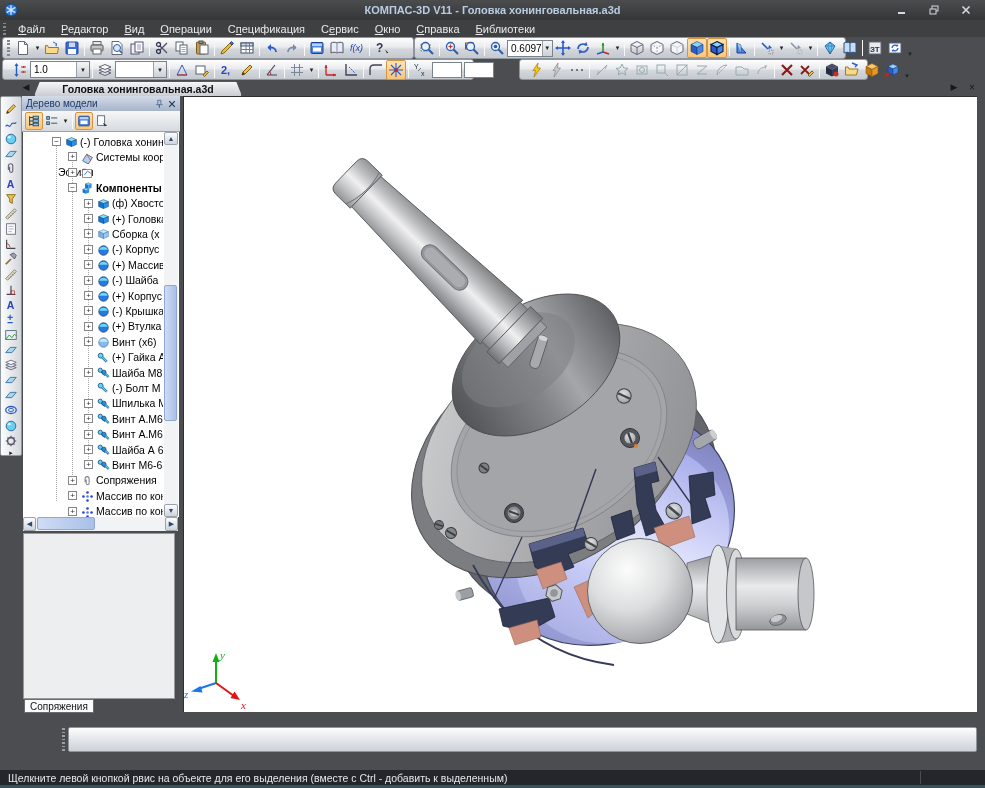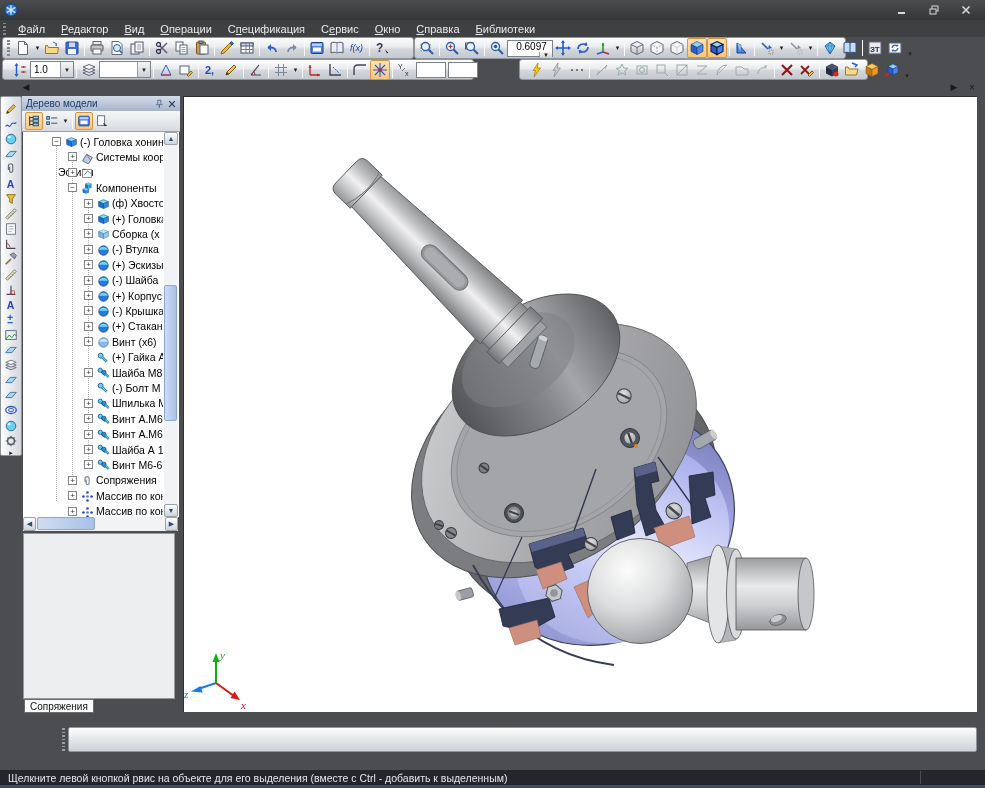--- a/index.html
+++ b/index.html
@@ -62,20 +62,21 @@
 #bottomline{left:0;top:785px;width:985px;height:3px;background:#35525f}
 </style>
 </head>
 <body>
 
 <div id="titlebar" class="abs">
   <svg style="margin-left:4px" width="14" height="14" viewBox="0 0 16 16">
       <circle cx="8" cy="8" r="7" fill="#2878d8" stroke="#14447e"></circle>
       <path d="M8 2.5V13.5M3 5l10 6M13 5L3 11" stroke="#cfe4fa" stroke-width="1.6"></path>
     </svg>
+  <span id="title-text">КОМПАС-3D V11 - Головка хонинговальная.a3d</span>
   <span style="margin-left:auto;display:flex">
     <span class="winbtn">
         <svg width="10" height="10" viewBox="0 0 10 10">
           <rect x="1" y="7" width="7" height="2" fill="#d6dade"></rect>
         </svg>
       </span>
     <span class="winbtn">
         <svg width="10" height="10" viewBox="0 0 10 10">
           <rect x="3" y="1" width="6" height="5" fill="none" stroke="#d6dade"></rect>
           <rect x="1" y="4" width="6" height="5" fill="#3e4042" stroke="#d6dade"></rect>
@@ -248,21 +249,21 @@
       </svg>
     </div>
     <div class="tb-sep"></div>
     <div class="tb-btn">
       <svg viewBox="0 0 16 16">
         <circle cx="6.5" cy="6.5" r="4" fill="#eaf2fe" stroke="#2a5caa" stroke-width="1.3"></circle>
         <path d="M9.5 9.5L14 14" stroke="#2a5caa" stroke-width="2"></path>
         <circle cx="6.5" cy="6.5" r="1.8" fill="#2a5caa"></circle>
       </svg>
     </div>
-    <div class="tb-combo" style="width: 46px; flex-direction: column;">
+    <div class="tb-combo" style="width: 46px;">
       <span>0.6097</span>
       <span class="cc">▼</span>
     </div>
     <div class="tb-btn">
       <svg viewBox="0 0 16 16">
         <path d="M8 1.5v13M1.5 8h13" stroke="#2a5cc8" stroke-width="1.6"></path>
         <path d="M8 0l-2 3h4zM8 16l-2-3h4zM0 8l3-2v4zM16 8l-3-2v4z" fill="#2a5cc8"></path>
       </svg>
     </div>
     <div class="tb-btn">
@@ -372,21 +373,21 @@
     <div class="tb-handle"></div>
     <div class="tb-btn">
       <svg viewBox="0 0 16 16">
         <path d="M4.5 2v12" stroke="#2a5cc8" stroke-width="1.4"></path>
         <path d="M4.5 1l-2 3h4zM4.5 15l-2-3h4z" fill="#2a5cc8"></path>
         <path d="M9 5h5M9 10h5" stroke="#b33"></path>
         <circle cx="11.5" cy="5" r="1" fill="#b33"></circle>
         <circle cx="11.5" cy="10" r="1" fill="#b33"></circle>
       </svg>
     </div>
-    <div class="tb-combo" style="width: 44px;">
+    <div class="tb-combo" style="width: 60px;">
       <span>1.0</span>
       <span class="cc">▼</span>
     </div>
     <div class="tb-sep"></div>
     <div class="tb-btn">
       <svg viewBox="0 0 16 16">
         <path d="M2 11l6-2.5 6 2.5-6 2.5z" fill="#d8dce4" stroke="#667"></path>
         <path d="M2 8l6-2.5L14 8l-6 2.5z" fill="#e8ecf2" stroke="#667"></path>
         <path d="M2 5l6-2.5L14 5l-6 2.5z" fill="#f8fafc" stroke="#667"></path>
       </svg>
@@ -581,20 +582,23 @@
         <path d="M14 4.5l-5 2.5v6l5-2.5z" fill="#4a86e8" stroke="#1a3a7a" stroke-width="0.5"></path>
         <path d="M1 15l4-4" stroke="#c22" stroke-width="1.5"></path>
         <path d="M5 11l-1 3.5L.5 12z" fill="#c22"></path>
       </svg>
     </div>
     <div class="tb-end">▾</div>
   </div>
 
 <div id="tabbar" class="abs">
   <span class="tabarr" style="left:20px">◀</span>
+  <div id="doc-tab">
+      <span>Головка хонинговальная.a3d</span>
+    </div>
   <span class="tabarr" style="left:948px">▶</span>
   <span class="tabarr" style="left:966px;font-size:10px">×</span>
 </div>
 
 <div id="leftbar" class="abs">
   <span class="hdots"></span>
   <span id="lp-icons" style="display:flex;flex-direction:column">
       <span class="lp-btn">
         <svg viewBox="0 0 16 16">
           <path d="M3 13l1-3 7-7 2 2-7 7z" fill="#f0c050" stroke="#7a5a10"></path>
@@ -807,21 +811,21 @@
         <div class="trow" style="top: 46.2px;">
           <span class="pbox" style="left: 45px; top: 3px;">−</span>
           <span class="ticon" style="left: 58px; top: 1px;"><svg viewBox="0 0 16 16">
               <path d="M5 2.5l4-1.5 4 1.5-4 1.5z" fill="#7ae4fa" stroke="#14487a" stroke-width="0.5"></path>
               <path d="M5 2.5v4.5l4 1.5v-4.5z" fill="#1a70d8"></path>
               <path d="M13 2.5v4.5l-4 1.5v-4.5z" fill="#2a90e8"></path>
               <path d="M2 9l4-1.5L10 9l-4 1.5z" fill="#7ae4fa" stroke="#14487a" stroke-width="0.5"></path>
               <path d="M2 9v4l4 1.5v-4z" fill="#1a70d8"></path>
               <path d="M10 9v4l-4 1.5v-4z" fill="#2a90e8"></path>
             </svg></span>
-          <span class="lbl" style="margin-left: 73px;">Компоненты</span>
+          <span class="lbl" style="margin-left: 73px; font-weight: bold;">Компоненты</span>
         </div>
         <div class="trow" style="top: 61.6px;">
           <span class="pbox" style="left: 61px; top: 3px;">+</span>
           <span class="ticon" style="left: 74px; top: 1px;"><svg viewBox="0 0 16 16">
               <path d="M8 2l6 2.5L8 7 2 4.5z" fill="#7ae4fa" stroke="#14487a" stroke-width="0.7"></path>
               <path d="M2 4.5L8 7v6l-6-2.5z" fill="#1a70d8" stroke="#14487a" stroke-width="0.7"></path>
               <path d="M14 4.5L8 7v6l6-2.5z" fill="#2a90e8" stroke="#14487a" stroke-width="0.7"></path>
             </svg></span>
           <span class="lbl" style="margin-left: 89px;">(ф) Хвостов</span>
         </div>
@@ -842,29 +846,29 @@
               <path d="M14 4.5L8 7v6l6-2.5z" fill="#9ac8f4" stroke="#4a7aa4" stroke-width="0.7"></path>
             </svg></span>
           <span class="lbl" style="margin-left: 89px;">Сборка (х</span>
         </div>
         <div class="trow" style="top: 107.8px;">
           <span class="pbox" style="left: 61px; top: 3px;">+</span>
           <span class="ticon" style="left: 74px; top: 1px;"><svg viewBox="0 0 16 16">
               <circle cx="8" cy="8" r="5.8" fill="#2a78e0" stroke="#14487a"></circle>
               <path d="M2.6 7a5.8 5.8 0 0110.8 0z" fill="#6ad8f8"></path>
             </svg></span>
-          <span class="lbl" style="margin-left: 89px;">(-) Втулка</span>
+          <span class="lbl" style="margin-left: 89px;">(-) Корпус</span>
         </div>
         <div class="trow" style="top: 123.2px;">
           <span class="pbox" style="left: 61px; top: 3px;">+</span>
           <span class="ticon" style="left: 74px; top: 1px;"><svg viewBox="0 0 16 16">
               <circle cx="8" cy="8" r="5.8" fill="#2a78e0" stroke="#14487a"></circle>
               <path d="M2.6 7a5.8 5.8 0 0110.8 0z" fill="#6ad8f8"></path>
             </svg></span>
-          <span class="lbl" style="margin-left: 89px;">(+) Эскизы</span>
+          <span class="lbl" style="margin-left: 89px;">(+) Массив</span>
         </div>
         <div class="trow" style="top: 138.6px;">
           <span class="pbox" style="left: 61px; top: 3px;">+</span>
           <span class="ticon" style="left: 74px; top: 1px;"><svg viewBox="0 0 16 16">
               <circle cx="8" cy="8" r="5.8" fill="#2a78e0" stroke="#14487a"></circle>
               <path d="M2.6 7a5.8 5.8 0 0110.8 0z" fill="#6ad8f8"></path>
             </svg></span>
           <span class="lbl" style="margin-left: 89px;">(-) Шайба</span>
         </div>
         <div class="trow" style="top: 154px;">
@@ -882,21 +886,21 @@
               <path d="M2.6 7a5.8 5.8 0 0110.8 0z" fill="#6ad8f8"></path>
             </svg></span>
           <span class="lbl" style="margin-left: 89px;">(-) Крышка</span>
         </div>
         <div class="trow" style="top: 184.8px;">
           <span class="pbox" style="left: 61px; top: 3px;">+</span>
           <span class="ticon" style="left: 74px; top: 1px;"><svg viewBox="0 0 16 16">
               <circle cx="8" cy="8" r="5.8" fill="#2a78e0" stroke="#14487a"></circle>
               <path d="M2.6 7a5.8 5.8 0 0110.8 0z" fill="#6ad8f8"></path>
             </svg></span>
-          <span class="lbl" style="margin-left: 89px;">(+) Стакан</span>
+          <span class="lbl" style="margin-left: 89px;">(+) Втулка</span>
         </div>
         <div class="trow" style="top: 200.2px;">
           <span class="pbox" style="left: 61px; top: 3px;">+</span>
           <span class="ticon" style="left: 74px; top: 1px;"><svg viewBox="0 0 16 16">
               <circle cx="8" cy="8" r="5.8" fill="#8ab8f0" stroke="#4a7aa4"></circle>
               <path d="M2.6 7a5.8 5.8 0 0110.8 0z" fill="#c2ecfc"></path>
             </svg></span>
           <span class="lbl" style="margin-left: 89px;">Винт (х6)</span>
         </div>
         <div class="trow" style="top: 215.6px;">
@@ -966,21 +970,21 @@
         <div class="trow" style="top: 308px;">
           <span class="pbox" style="left: 61px; top: 3px;">+</span>
           <span class="ticon" style="left: 74px; top: 1px;"><svg viewBox="0 0 16 16">
               <circle cx="4" cy="4" r="2.6" fill="#5ad8f8" stroke="#14487a"></circle>
               <path d="M5.8 5.8l4.5 4.5" stroke="#14487a" stroke-width="2.6"></path>
               <path d="M5.8 5.8l4.5 4.5" stroke="#5ad8f8" stroke-width="1.3"></path>
               <circle cx="8.5" cy="6.5" r="2.6" fill="#2a90e8" stroke="#14487a"></circle>
               <path d="M10.3 8.3l4 4" stroke="#14487a" stroke-width="2.6"></path>
               <path d="M10.3 8.3l4 4" stroke="#5ad8f8" stroke-width="1.3"></path>
             </svg></span>
-          <span class="lbl" style="margin-left: 89px;">Шайба А 1</span>
+          <span class="lbl" style="margin-left: 89px;">Шайба А 6</span>
         </div>
         <div class="trow" style="top: 323.4px;">
           <span class="pbox" style="left: 61px; top: 3px;">+</span>
           <span class="ticon" style="left: 74px; top: 1px;"><svg viewBox="0 0 16 16">
               <circle cx="4" cy="4" r="2.6" fill="#5ad8f8" stroke="#14487a"></circle>
               <path d="M5.8 5.8l4.5 4.5" stroke="#14487a" stroke-width="2.6"></path>
               <path d="M5.8 5.8l4.5 4.5" stroke="#5ad8f8" stroke-width="1.3"></path>
               <circle cx="8.5" cy="6.5" r="2.6" fill="#2a90e8" stroke="#14487a"></circle>
               <path d="M10.3 8.3l4 4" stroke="#14487a" stroke-width="2.6"></path>
               <path d="M10.3 8.3l4 4" stroke="#5ad8f8" stroke-width="1.3"></path>

